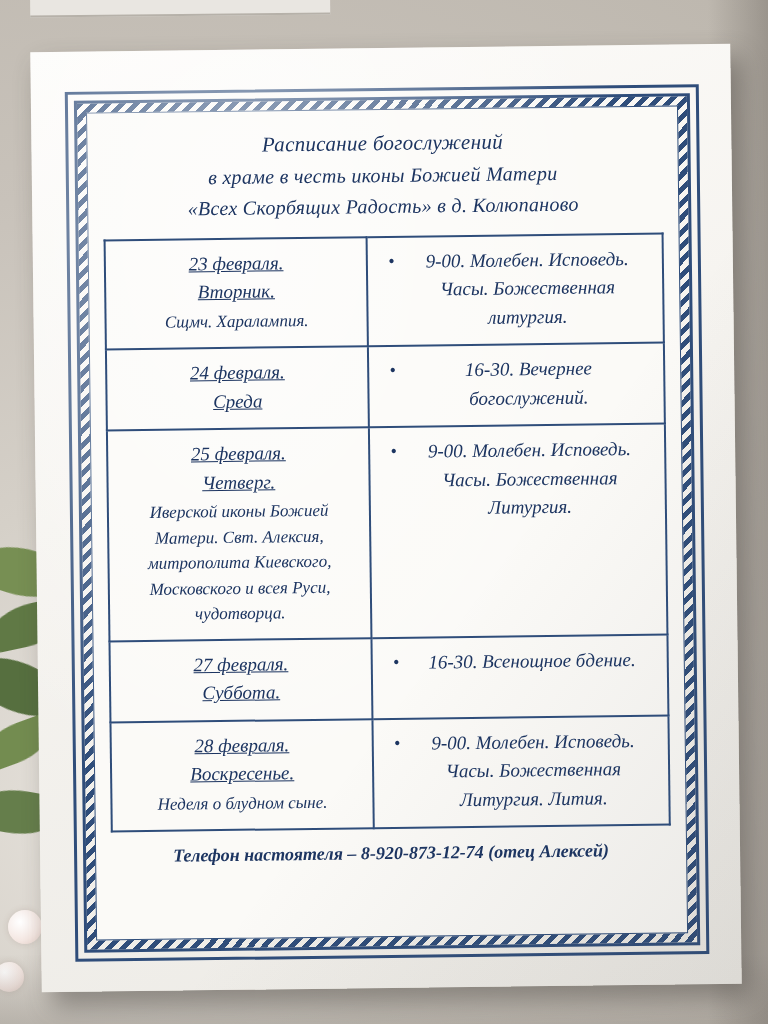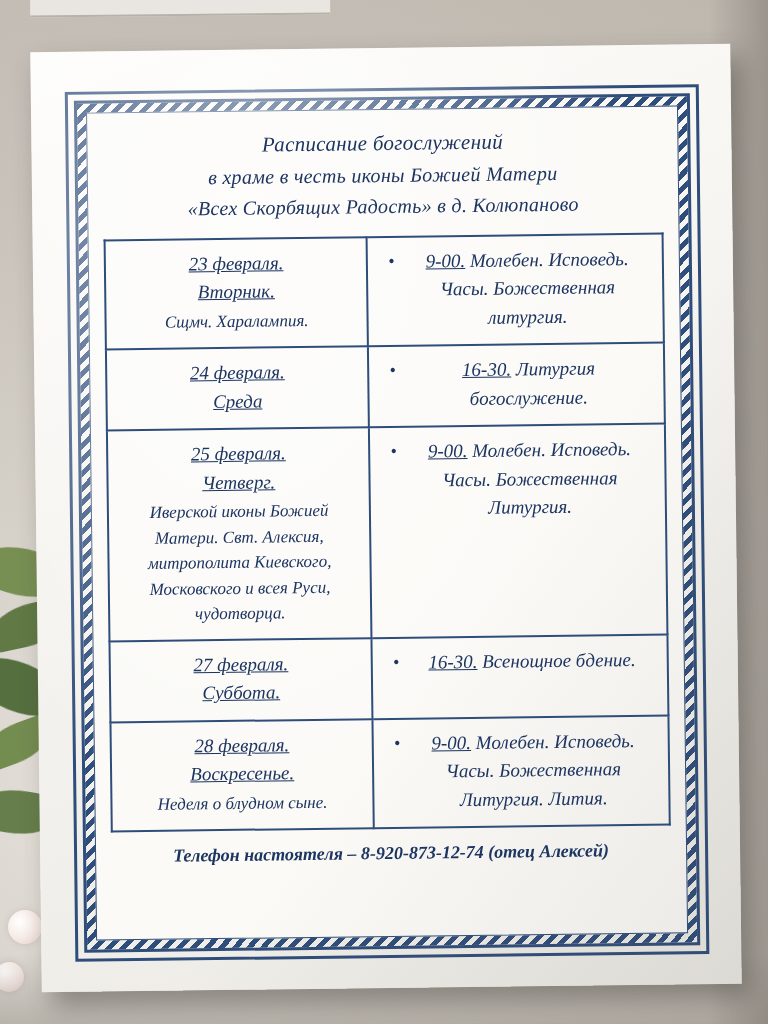--- a/index.html
+++ b/index.html
@@ -177,21 +177,21 @@
     line-height: 1.35;
     flex: 0 0 auto;
     margin-top: 1px;
   }
   .serv-text {
     font-size: 19px;
     line-height: 1.5;
     text-align: center;
     flex: 1 1 auto;
   }
-  .serv-text .u { text-decoration: underline; }
+  .serv-text .u { }
 
   
   .footer {
     margin-top: 10px;
     text-align: center;
     color: #1d3561;
     font-style: italic;
     font-weight: bold;
     font-size: 18px;
     padding: 4px 0 0 0;
@@ -242,21 +242,21 @@
             </tr>
 
             <tr>
               <td class="col-date">
                 <span class="date-main">24 февраля.</span>
                 <span class="date-day">Среда</span>
               </td>
               <td class="col-serv">
                 <div class="serv">
                   <span class="bullet">•</span>
-                  <span class="serv-text"><span class="u">16-30.</span><span> Литургия богослужение.</span></span>
+                  <span class="serv-text"><span class="u">16-30.</span><span> Вечернее богослужений.</span></span>
                 </div>
               </td>
             </tr>
 
             <tr>
               <td class="col-date">
                 <span class="date-main">25 февраля.</span>
                 <span class="date-day">Четверг.</span>
                 <span class="date-note">Иверской иконы Божией Матери. Свт. Алексия, митрополита Киевского, Московского и всея Руси, чудотворца.</span>
               </td>

